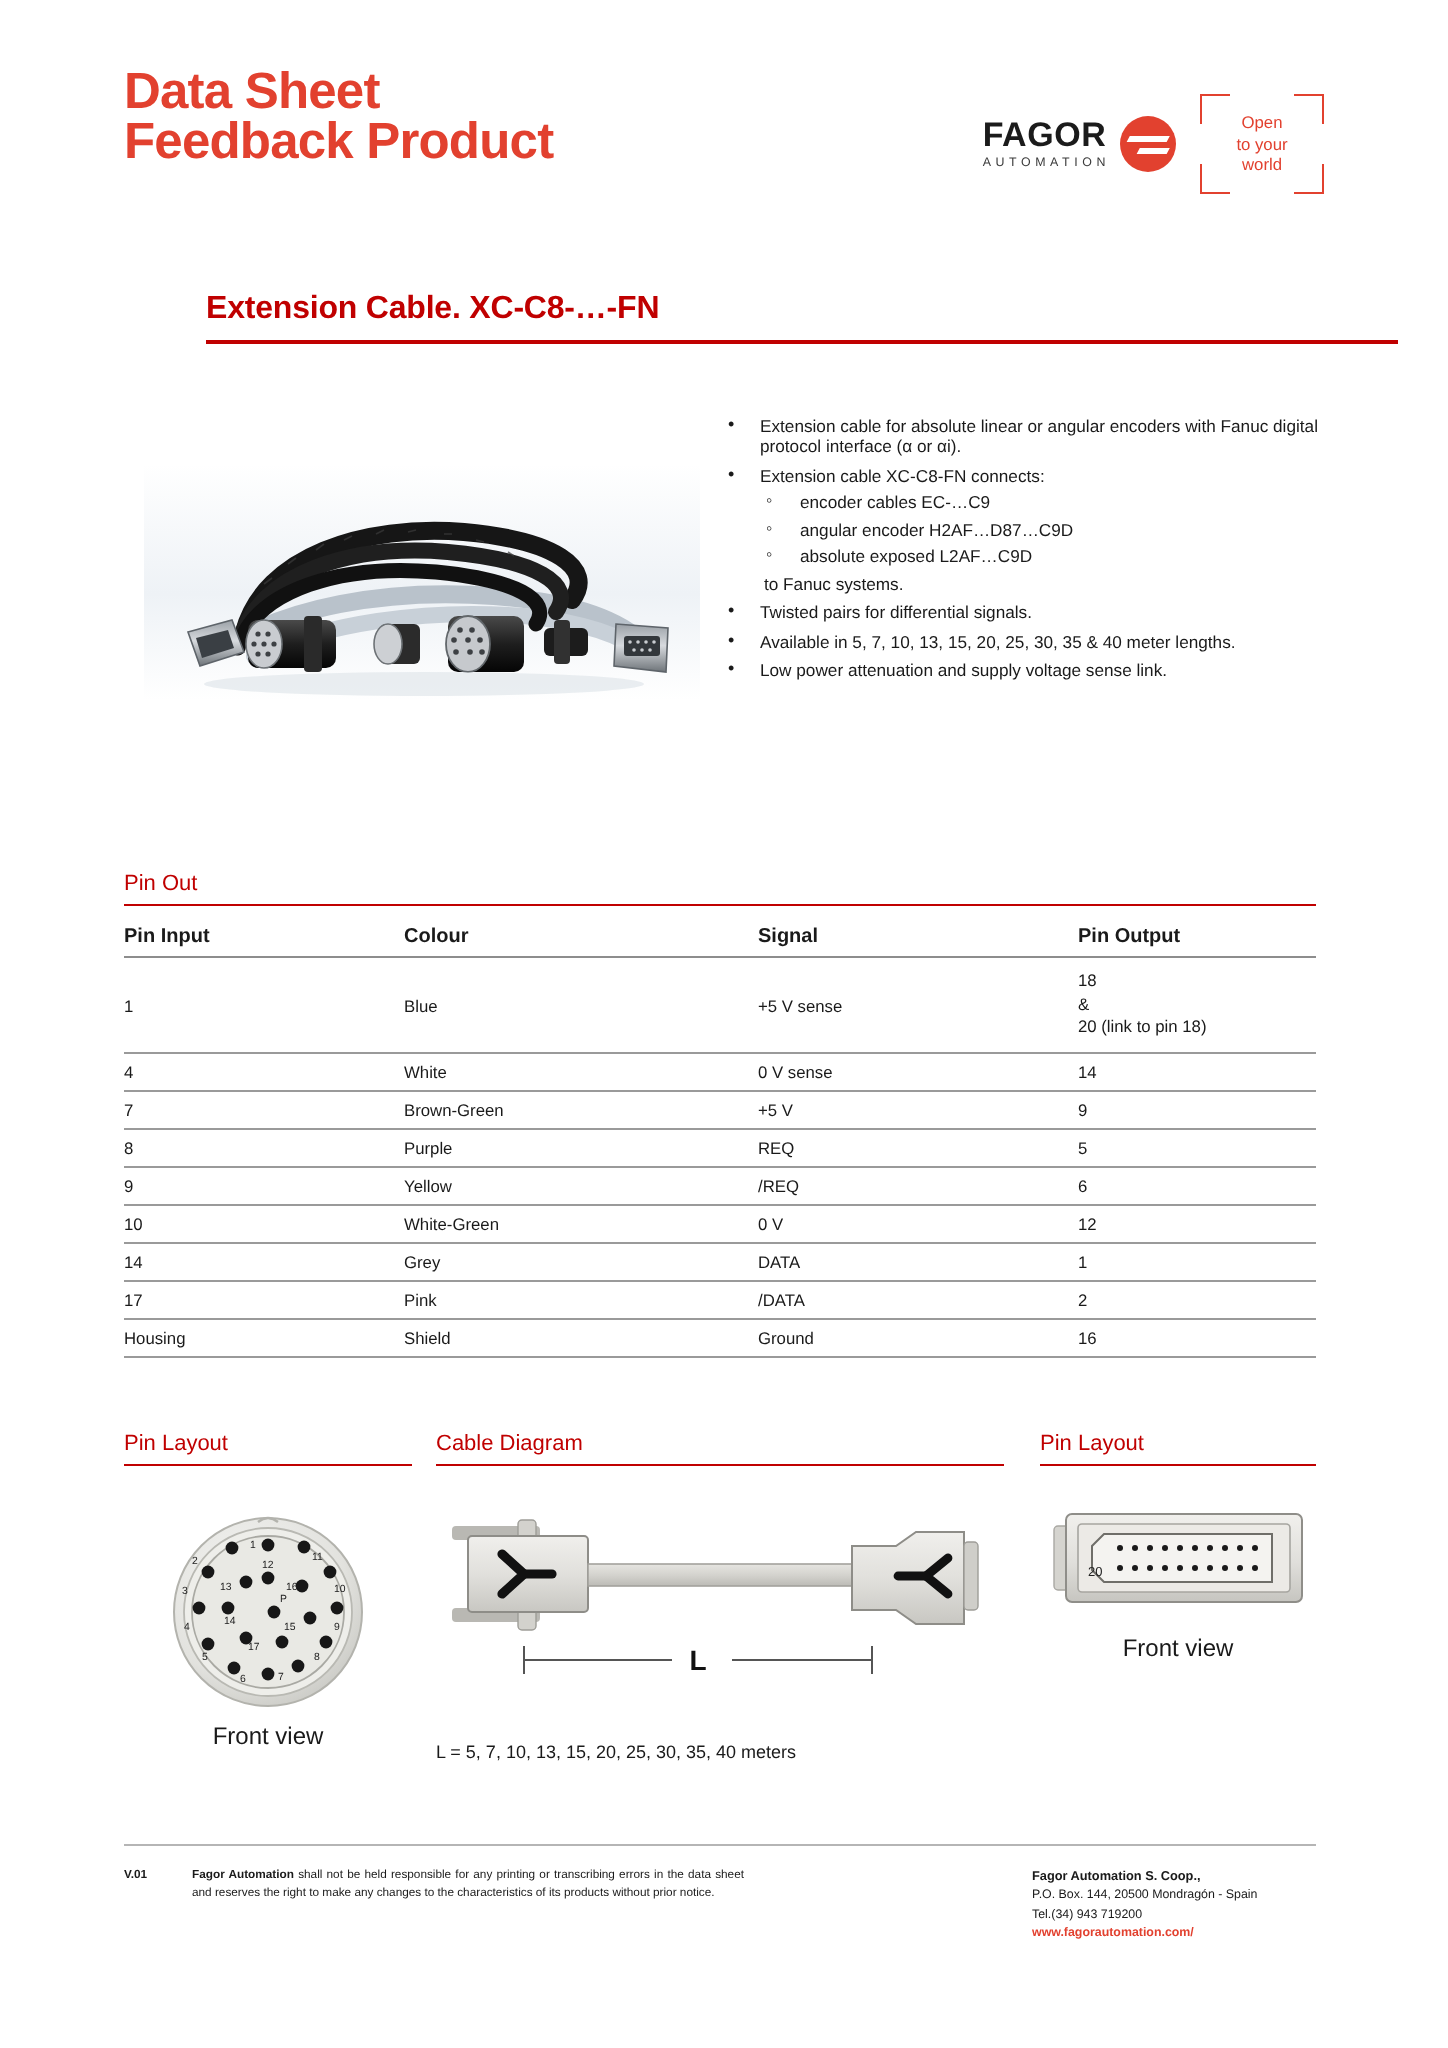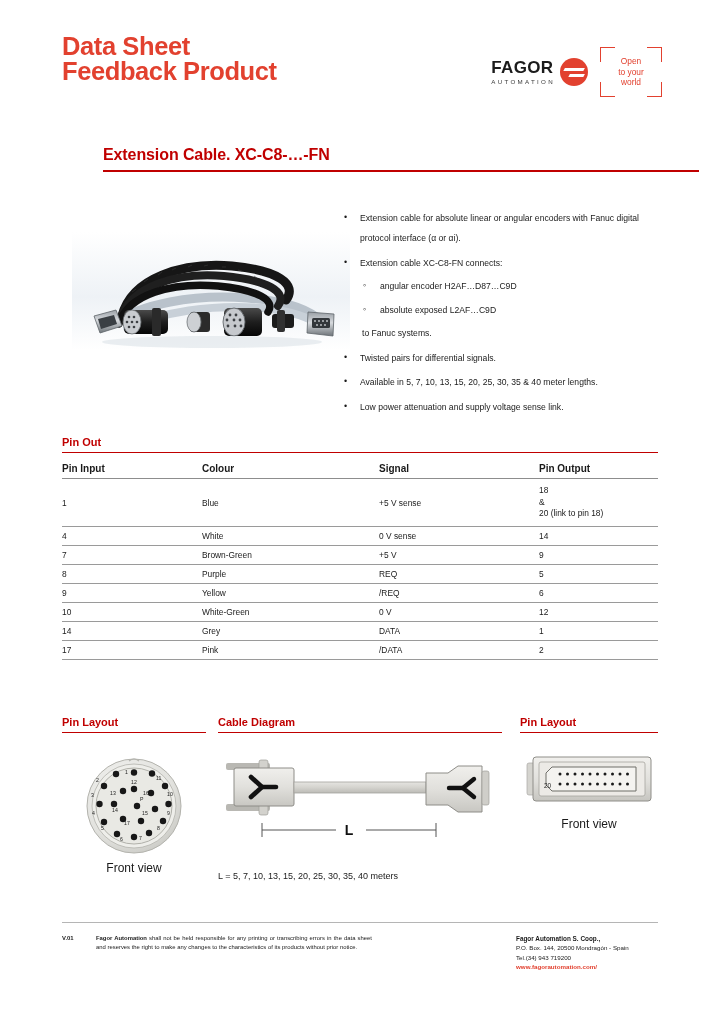--- a/index.html
+++ b/index.html
@@ -140,24 +140,24 @@
   
   .photo {
     position: absolute;
     left: 72px; top: 232px;
     width: 278px; height: 118px;
     overflow: hidden;
   }
   
   .features {
     position: absolute;
-    left: 338px; top: 208px;
+    left: 358px; top: 208px;
     width: 305px;
     font-size: 8.6px;
-    line-height: 20px;
+    line-height: 10px;
     color: #1a1a1a;
   }
   .feat {
     position: relative;
     padding-left: 22px;
     margin-bottom: 4.5px;
   }
   .feat:before {
     content: "•";
     position: absolute;
@@ -178,21 +178,21 @@
     color: #1a1a1a;
   }
   .feat-tail {
     padding-left: 2px;
     margin-top: 3.5px;
   }
 
   
   .sec-head {
     font-size: 11px;
-    font-weight: bold;
+    font-weight: normal;
     color: #C00000;
   }
   .sec-rule {
     margin-top: 4px;
     height: 1.4px;
     background: #C00000;
   }
 
   .pinout-sec {
     position: absolute;
@@ -424,20 +424,23 @@
     </svg>
   </div>
 
   <div class="features">
     <div class="feat">
       <span>Extension cable for absolute linear or angular encoders with Fanuc digital protocol interface (α or αi).</span>
     </div>
     <div class="feat">
       <span>Extension cable XC-C8-FN connects:</span>
       <div class="subfeat">
+        <span>encoder cables EC-…C9</span>
+      </div>
+      <div class="subfeat">
         <span>angular encoder H2AF…D87…C9D</span>
       </div>
       <div class="subfeat">
         <span>absolute exposed L2AF…C9D</span>
       </div>
       <div class="feat-tail">to Fanuc systems.</div>
     </div>
     <div class="feat">
       <span>Twisted pairs for differential signals.</span>
     </div>
@@ -507,20 +510,26 @@
             <td class="c1">14</td>
             <td class="c2">Grey</td>
             <td class="c3">DATA</td>
             <td class="c4">1</td>
           </tr>
           <tr>
             <td class="c1">17</td>
             <td class="c2">Pink</td>
             <td class="c3">/DATA</td>
             <td class="c4">2</td>
+          </tr>
+          <tr>
+            <td class="c1">Housing</td>
+            <td class="c2">Shield</td>
+            <td class="c3">Ground</td>
+            <td class="c4">16</td>
           </tr>
         </tbody>
     </table>
   </div>
 
   <div class="panel panel-left">
     <div class="sec-head">Pin Layout</div>
     <div class="sec-rule"></div>
     <div class="panel-body">
       <div class="circ-wrap">

